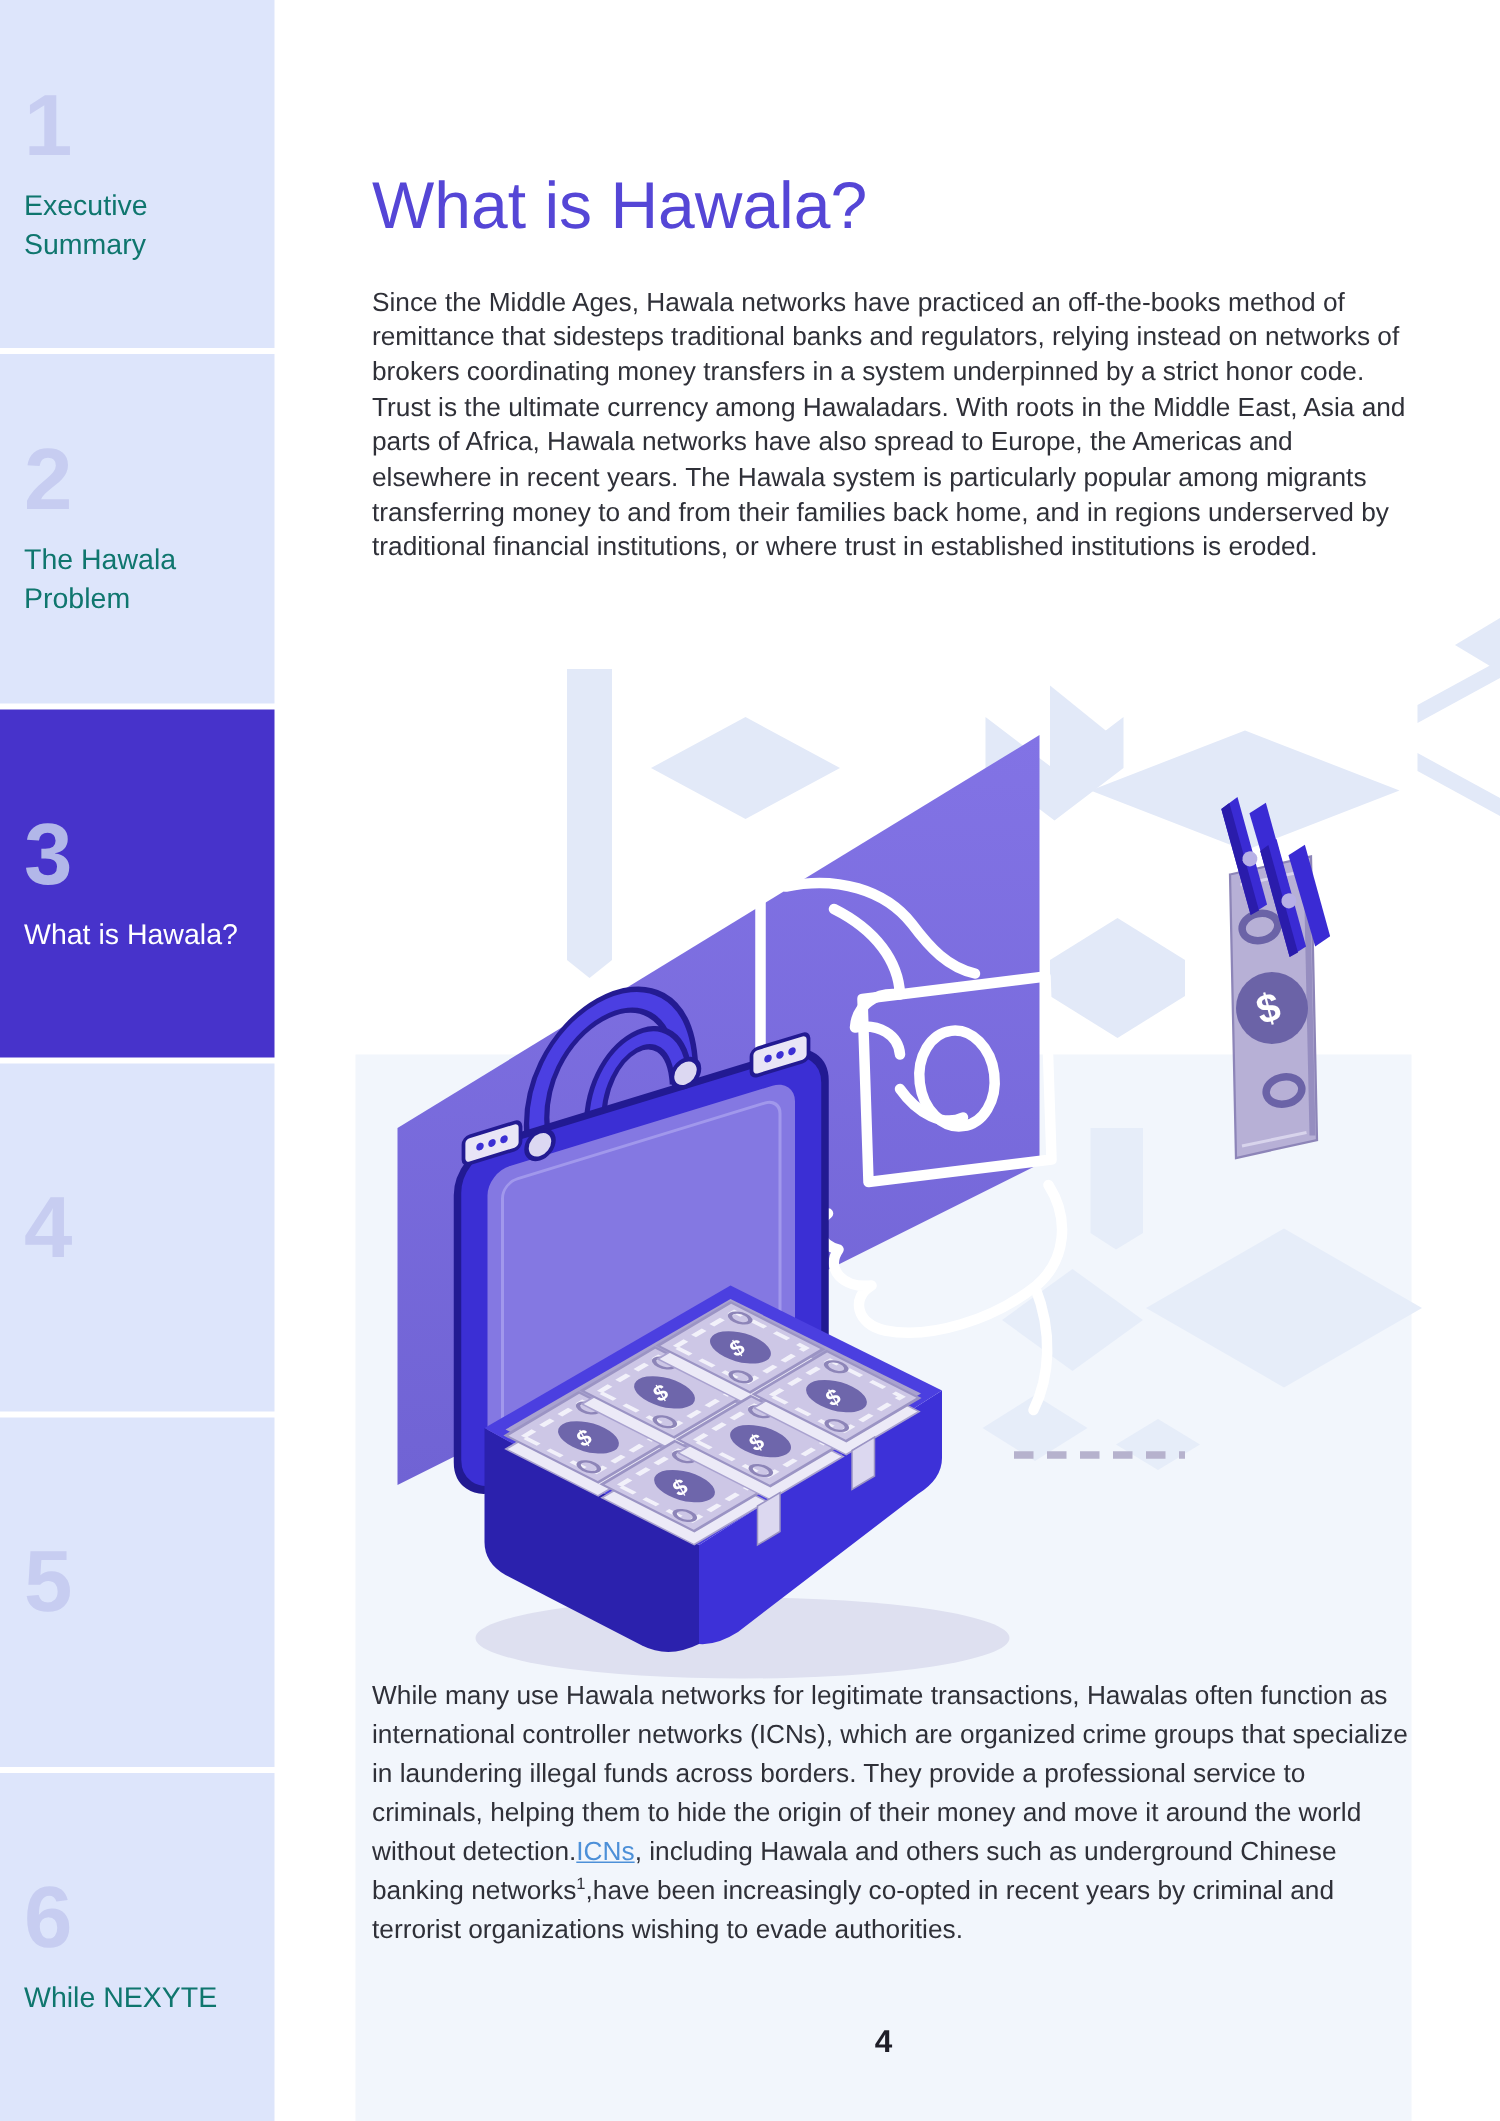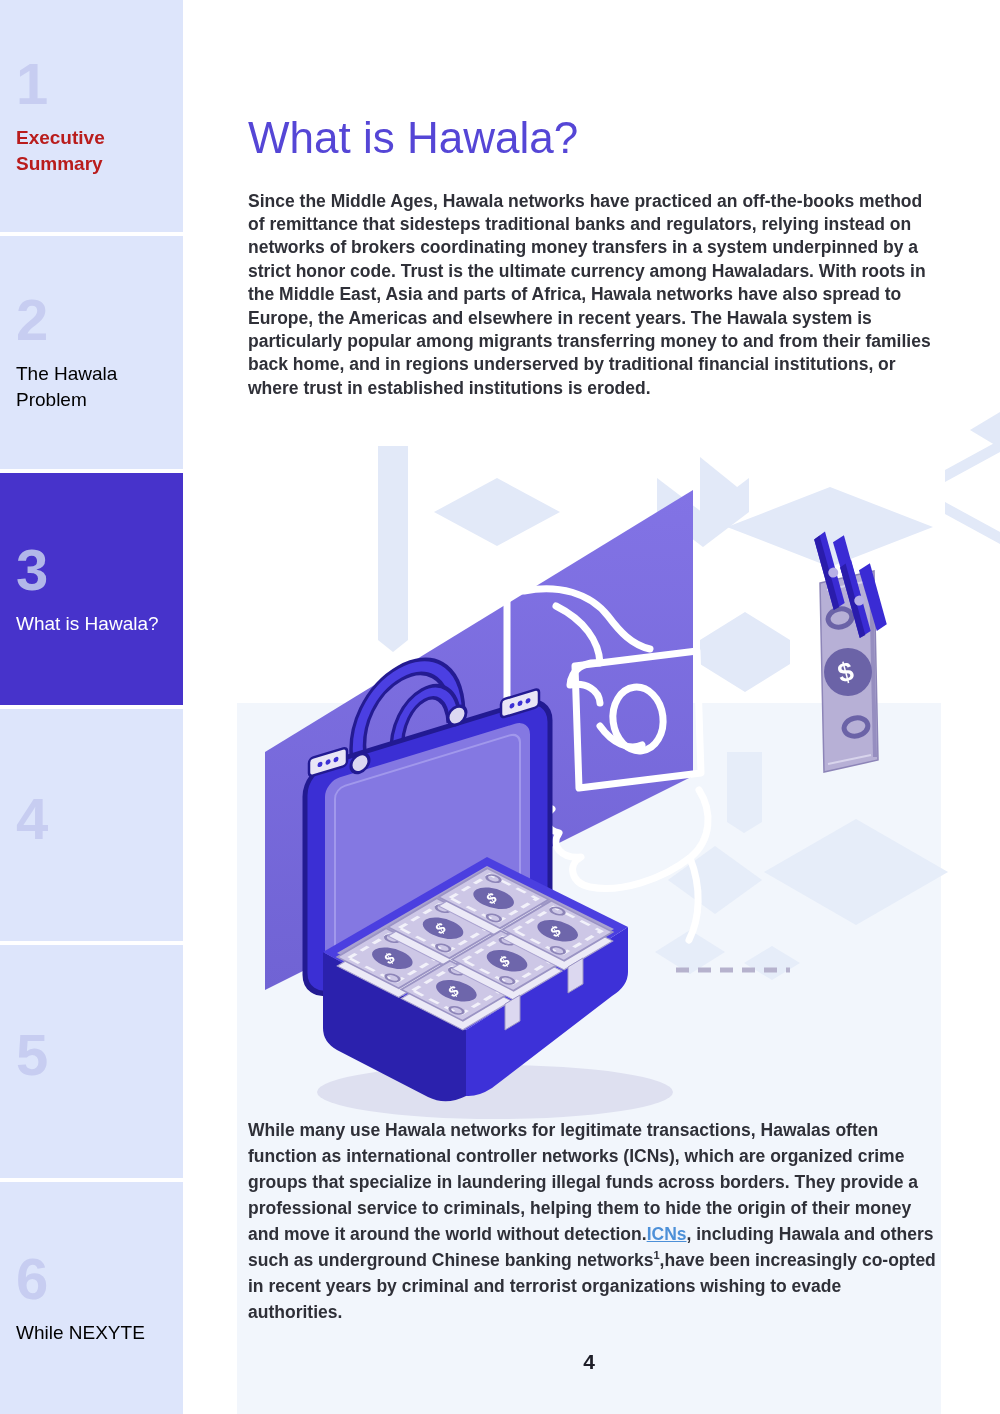--- a/index.html
+++ b/index.html
@@ -13,35 +13,35 @@
     display:flex;flex-direction:column;gap:4px;background:#ffffff;
   }
   .sb-item{
     flex:1;background:#dde5fb;padding:0 16px;box-sizing:border-box;
     display:flex;flex-direction:column;justify-content:center;cursor:pointer;
   }
   .sb-num{
     font-size:58px;font-weight:bold;color:#c7cdf1;line-height:1;margin-bottom:12px;
   }
   .sb-label{
-    font-size:19px;color:#000000;line-height:1.4;max-width:150px;
-  }
-  .sb-item.first .sb-label{color:#b91c1c;font-weight:bold;}
+    font-size:19px;color:#0f766e;line-height:1.4;max-width:150px;
+  }
+  .sb-item.first .sb-label{color:#0f766e;}
   .sb-item.active{background:#4733cb;}
   .sb-item.active .sb-num{color:#b2b7e9;}
   .sb-item.active .sb-label{color:#ffffff;}
   
   .panel{
     position:absolute;left:237px;top:703px;width:704px;height:711px;background:#f2f6fc;
   }
   .title{
     position:absolute;left:248px;top:84px;font-size:44px;font-weight:400;color:#5546d6;
   }
   .para{
-    position:absolute;left:248px;width:692px;font-size:17.5px;color:#2f3038;font-weight:bold;
+    position:absolute;left:248px;width:692px;font-size:17.5px;color:#2f3038;
   }
   .para1{top:172px;line-height:23.4px;}
   .para2{top:1099px;line-height:26px;}
   .link{color:#4d90d8;text-decoration:underline;cursor:pointer;}
   sup{font-size:11px;vertical-align:super;line-height:0;}
   .pagenum{
     position:absolute;left:237px;top:1350px;width:704px;text-align:center;
     font-size:21px;font-weight:bold;color:#1e1e28;
   }
   .illu{position:absolute;left:0;top:0;pointer-events:none;}

